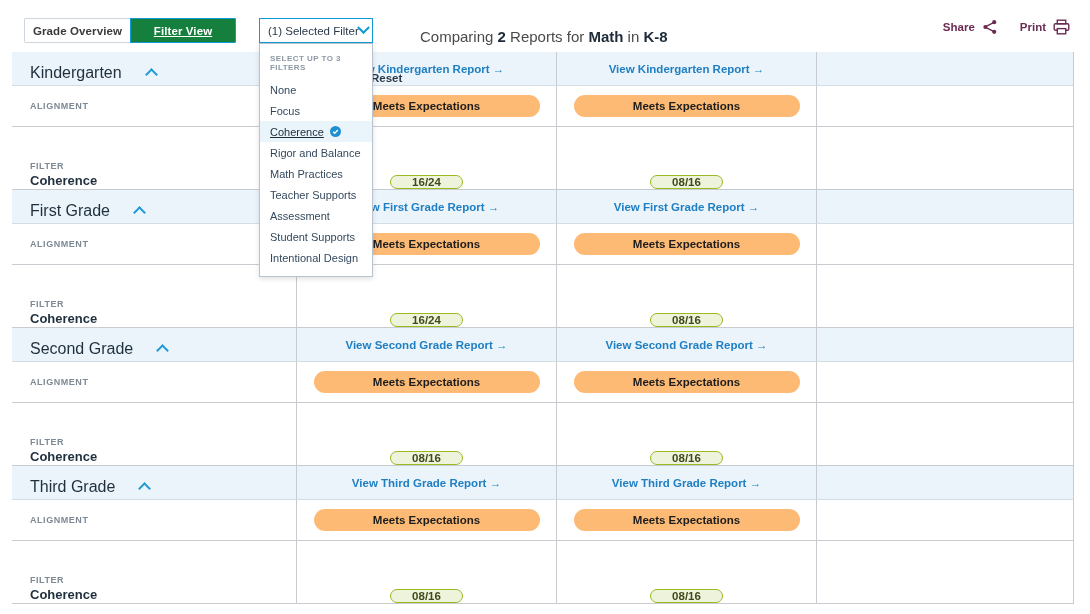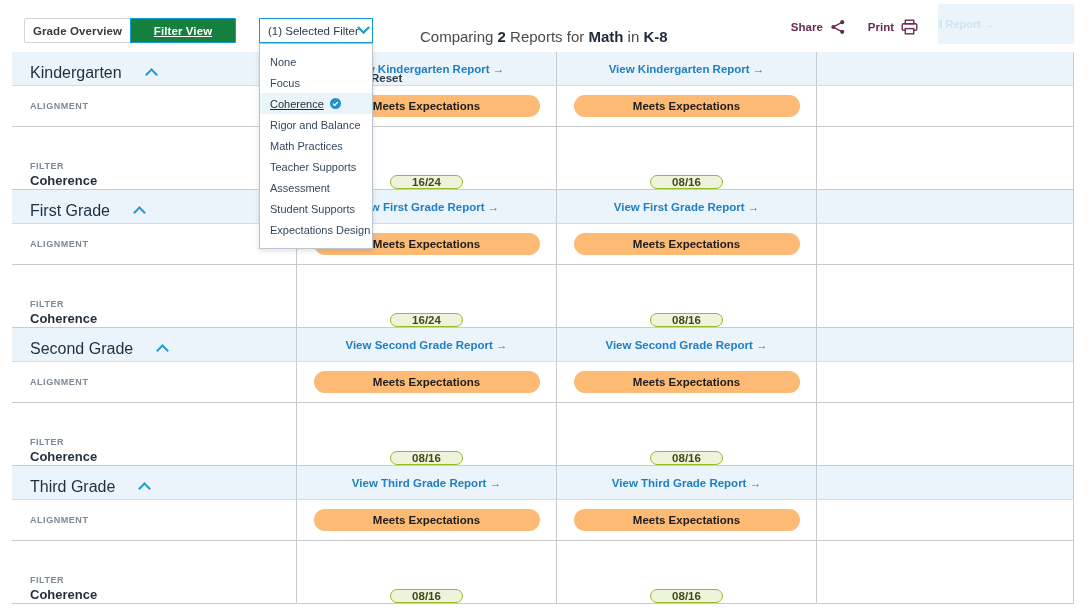--- a/index.html
+++ b/index.html
@@ -8,21 +8,21 @@
     height: 614px;
     background: #ffffff;
     font-family: "Liberation Sans", sans-serif;
     overflow: hidden;
   }
 
   
   .toolbar {
     position: absolute;
     top: 0; left: 0;
-    width: 938px; height: 52px;
+    width: 1090px; height: 52px;
     background: #ffffff;
     z-index: 40;
   }
   .toggle-group {
     position: absolute;
     left: 24px; top: 18px;
     display: flex;
     height: 25px;
     border-radius: 2px;
     overflow: hidden;
@@ -553,20 +553,21 @@
           <rect x="4.3" y="1.2" width="8.4" height="3.6" fill="none" stroke="#6b2b52" stroke-width="1.4"></rect>
           <rect x="1.2" y="4.8" width="14.6" height="6.4" rx="1.3" fill="none" stroke="#6b2b52" stroke-width="1.4"></rect>
           <rect x="4.3" y="9.6" width="8.4" height="5.2" fill="#fff" stroke="#6b2b52" stroke-width="1.4"></rect>
         </svg>
       </span>
     </div>
   </div>
 </div>
 
 <div class="dropdown" id="dropdown-root">
+    <div class="dd-head">SELECT UP TO 3 FILTERS</div>
     <div class="dd-item">
       <span class="dd-label">None</span>
     </div>
     <div class="dd-item">
       <span class="dd-label">Focus</span>
     </div>
     <div class="dd-item selected">
       <span class="dd-label">Coherence</span>
       <span class="dd-check">
         <svg width="7" height="7" viewBox="0 0 8 8">
@@ -583,15 +584,15 @@
     <div class="dd-item">
       <span class="dd-label">Teacher Supports</span>
     </div>
     <div class="dd-item">
       <span class="dd-label">Assessment</span>
     </div>
     <div class="dd-item">
       <span class="dd-label">Student Supports</span>
     </div>
     <div class="dd-item">
-      <span class="dd-label">Expectations Design</span>
+      <span class="dd-label">Intentional Design</span>
     </div>
   </div>
 
 </body></html>

